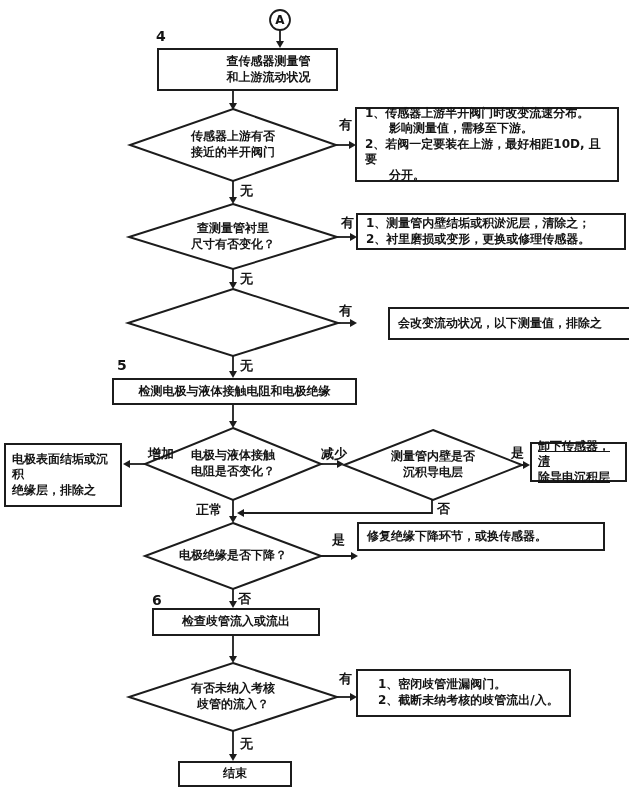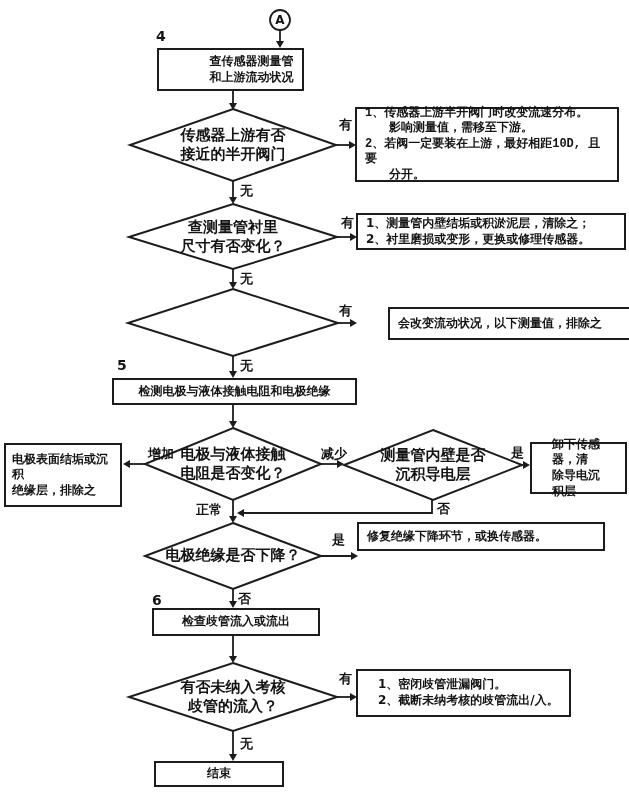--- a/index.html
+++ b/index.html
@@ -10,21 +10,21 @@
   }
   #flow-svg{position:absolute;left:0;top:0;}
   .box{
     position:absolute;box-sizing:border-box;border:2px solid #1c1c1c;background:#fff;
     display:flex;align-items:center;justify-content:center;text-align:center;
     white-space:pre-line;font-size:12px;font-weight:bold;line-height:1.3;
   }
   .side{justify-content:flex-start;text-align:left;padding:4px 8px;}
   .dtext{
     position:absolute;display:flex;align-items:center;justify-content:center;
-    text-align:center;white-space:pre-line;font-size:15px;font-weight:bold;line-height:1.3;
+    text-align:center;white-space:pre-line;font-size:12px;font-weight:bold;line-height:1.3;
   }
   .lbl{position:absolute;font-size:13px;font-weight:bold;white-space:nowrap;}
   .numlbl{position:absolute;font-size:14px;font-weight:bold;}
   .conn-a{
     position:absolute;left:270px;top:10px;width:20px;height:20px;
     display:flex;align-items:center;justify-content:center;
     font-size:12px;font-weight:bold;
   }
 </style>
 </head>
@@ -89,48 +89,48 @@
       <polygon points="229,754 237,754 233,761"></polygon>
     </g>
   </svg>
 
   <div class="conn-a">A</div>
 
   <div class="numlbl" style="left:156px;top:28px;">4</div>
   <div class="numlbl" style="left:117px;top:357px;">5</div>
   <div class="numlbl" style="left:152px;top:592px;">6</div>
 
-  <div class="box" style="left:157px;top:48px;width:147px;height:43px;padding-left:42px;">查传感器测量管
+  <div class="box" style="left:157px;top:48px;width:181px;height:43px;padding-left:42px;">查传感器测量管
 和上游流动状况</div>
   <div class="box" style="left:112px;top:378px;width:245px;height:27px;">检测电极与液体接触电阻和电极绝缘</div>
   <div class="box" style="left:152px;top:608px;width:168px;height:28px;">检查歧管流入或流出</div>
-  <div class="box" style="left:154px;top:761px;width:130px;height:26px;">结束</div>
+  <div class="box" style="left:178px;top:761px;width:114px;height:26px;">结束</div>
 
   <div class="dtext" style="left:150px;top:125px;width:166px;height:40px;">传感器上游有否
 接近的半开阀门</div>
   <div class="dtext" style="left:150px;top:217px;width:166px;height:40px;">查测量管衬里
 尺寸有否变化？</div>
   <div class="dtext" style="left:155px;top:444px;width:156px;height:40px;">电极与液体接触
 电阻是否变化？</div>
   <div class="dtext" style="left:355px;top:445px;width:156px;height:40px;">测量管内壁是否
 沉积导电层</div>
   <div class="dtext" style="left:150px;top:543px;width:166px;height:26px;">电极绝缘是否下降？</div>
   <div class="dtext" style="left:150px;top:677px;width:166px;height:40px;">有否未纳入考核
 歧管的流入？</div>
 
-  <div class="box side" style="left:355px;top:107px;width:264px;height:75px;font-family:Liberation Mono, monospace;">1、传感器上游半开阀门时改变流速分布。
+  <div class="box side" style="left:355px;top:107px;width:264px;height:75px;">1、传感器上游半开阀门时改变流速分布。
 　　影响测量值，需移至下游。
 2、若阀一定要装在上游，最好相距10D, 且要
 　　分开。</div>
   <div class="box side" style="left:356px;top:213px;width:270px;height:37px;">1、测量管内壁结垢或积淤泥层，清除之；
 2、衬里磨损或变形，更换或修理传感器。</div>
   <div class="box side" style="left:356px;top:307px;width:256px;height:33px;margin-left:32px;">会改变流动状况，以下测量值，排除之</div>
   <div class="box side" style="left:4px;top:443px;width:118px;height:64px;padding:12px 6px;">电极表面结垢或沉积
 绝缘层，排除之</div>
-  <div class="box side" style="left:530px;top:442px;width:97px;height:52px;padding:4px 20px;">卸下传感器，清
+  <div class="box side" style="left:530px;top:442px;width:97px;height:40px;padding:4px 6px;text-decoration:underline;">卸下传感器，清
 除导电沉积层</div>
   <div class="box side" style="left:357px;top:522px;width:248px;height:29px;">修复绝缘下降环节，或换传感器。</div>
   <div class="box side" style="left:356px;top:669px;width:215px;height:48px;padding-left:20px;">1、密闭歧管泄漏阀门。
 2、截断未纳考核的歧管流出/入。</div>
 
   <div class="lbl" style="left:339px;top:116px;">有</div>
   <div class="lbl" style="left:240px;top:182px;">无</div>
   <div class="lbl" style="left:341px;top:214px;">有</div>
   <div class="lbl" style="left:240px;top:270px;">无</div>
   <div class="lbl" style="left:339px;top:302px;">有</div>

